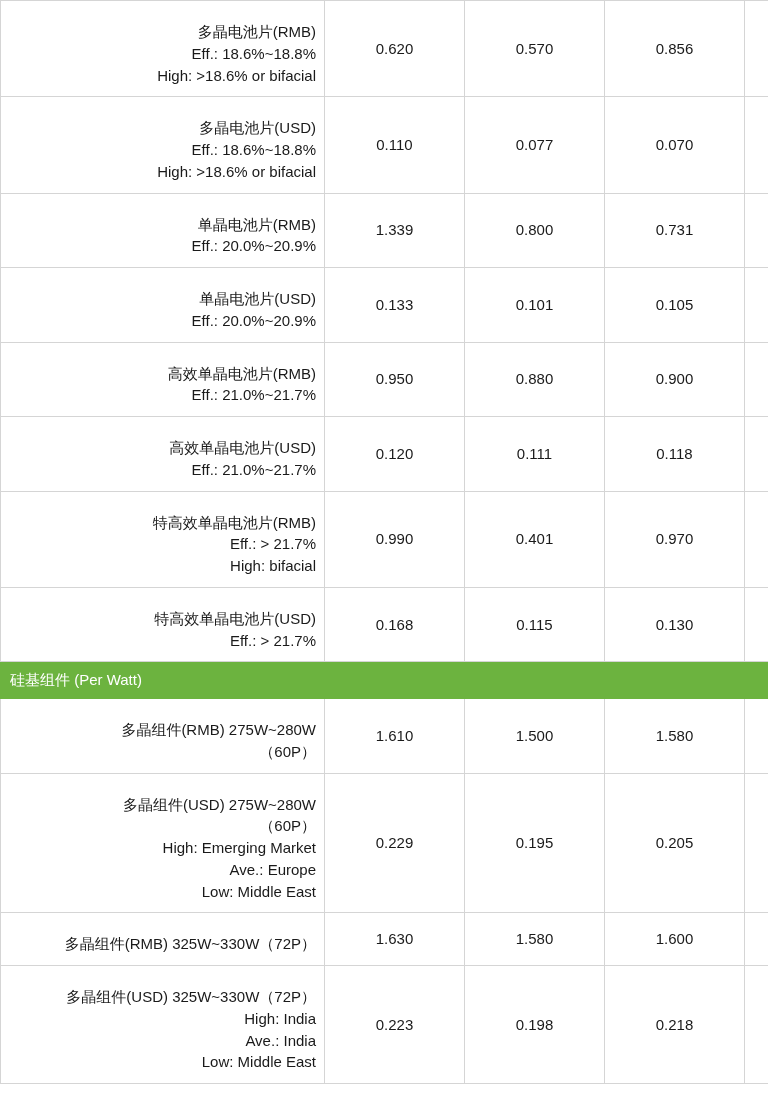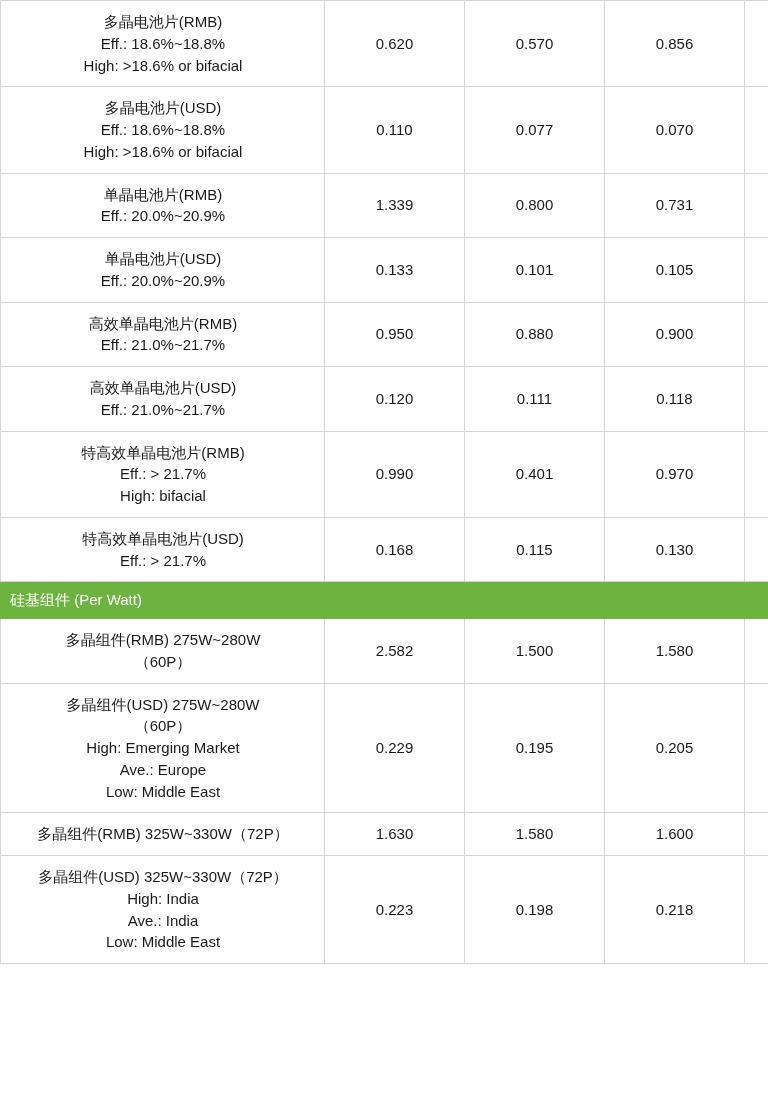--- a/index.html
+++ b/index.html
@@ -20,22 +20,22 @@
     table-layout: fixed;
   }
   table.price-table td {
     border: 1px solid #d5d5d5;
     vertical-align: middle;
     font-size: 15px;
     line-height: 1.45;
   }
   td.label-cell {
     width: 306px;
-    padding: 10px 8px 10px 9px;
-    text-align: center;
+    padding: 20px 8px 10px 9px;
+    text-align: right;
     white-space: pre-line;
   }
   td.value-cell {
     width: 115px;
     padding: 8px 12px;
     text-align: center;
     font-size: 15.5px;
   }
   td.value-cell.last {
     width: 116px;
@@ -120,21 +120,21 @@
         <td class="value-cell">0.115</td>
         <td class="value-cell">0.130</td>
         <td class="value-cell last">0.00%</td>
       </tr>
       <tr class="section-row">
         <td colspan="5">硅基组件 (Per Watt)</td>
       </tr>
       <tr>
         <td class="label-cell">多晶组件(RMB) 275W~280W
 （60P）</td>
-        <td class="value-cell">2.582</td>
+        <td class="value-cell">1.610</td>
         <td class="value-cell">1.500</td>
         <td class="value-cell">1.580</td>
         <td class="value-cell last">0.00%</td>
       </tr>
       <tr>
         <td class="label-cell">多晶组件(USD) 275W~280W
 （60P）
 High: Emerging Market
 Ave.: Europe
 Low: Middle East</td>

